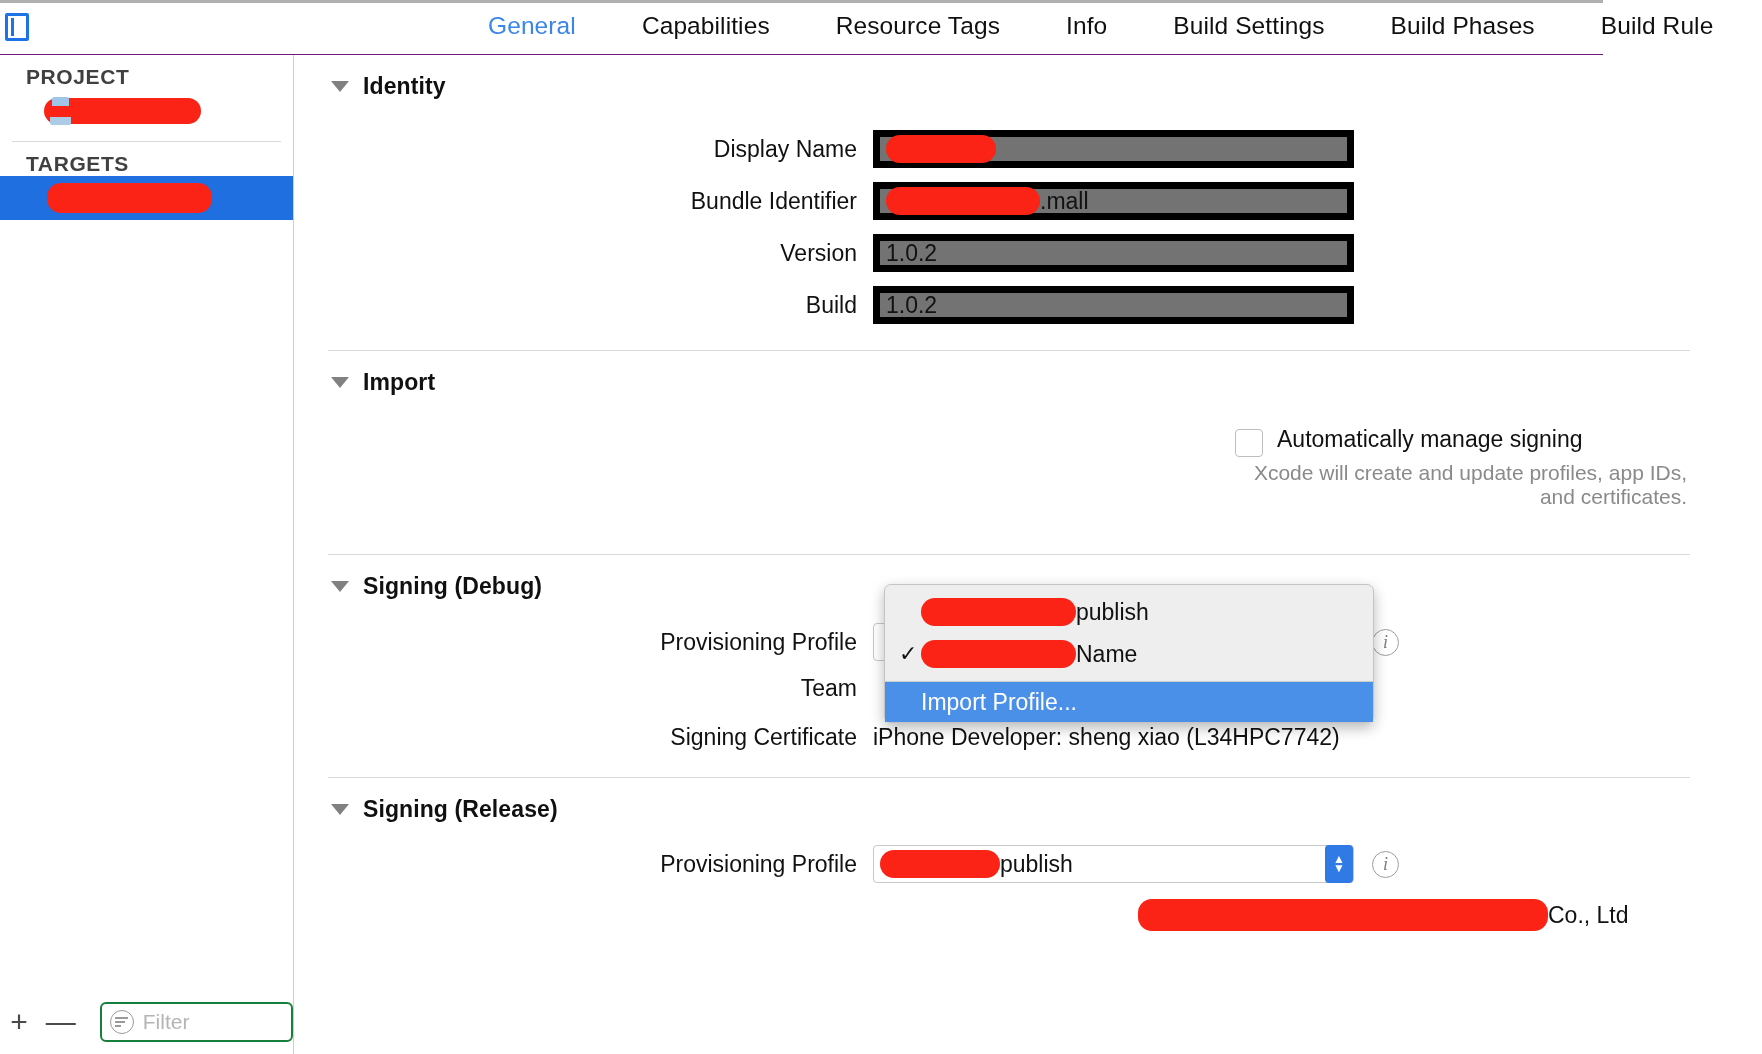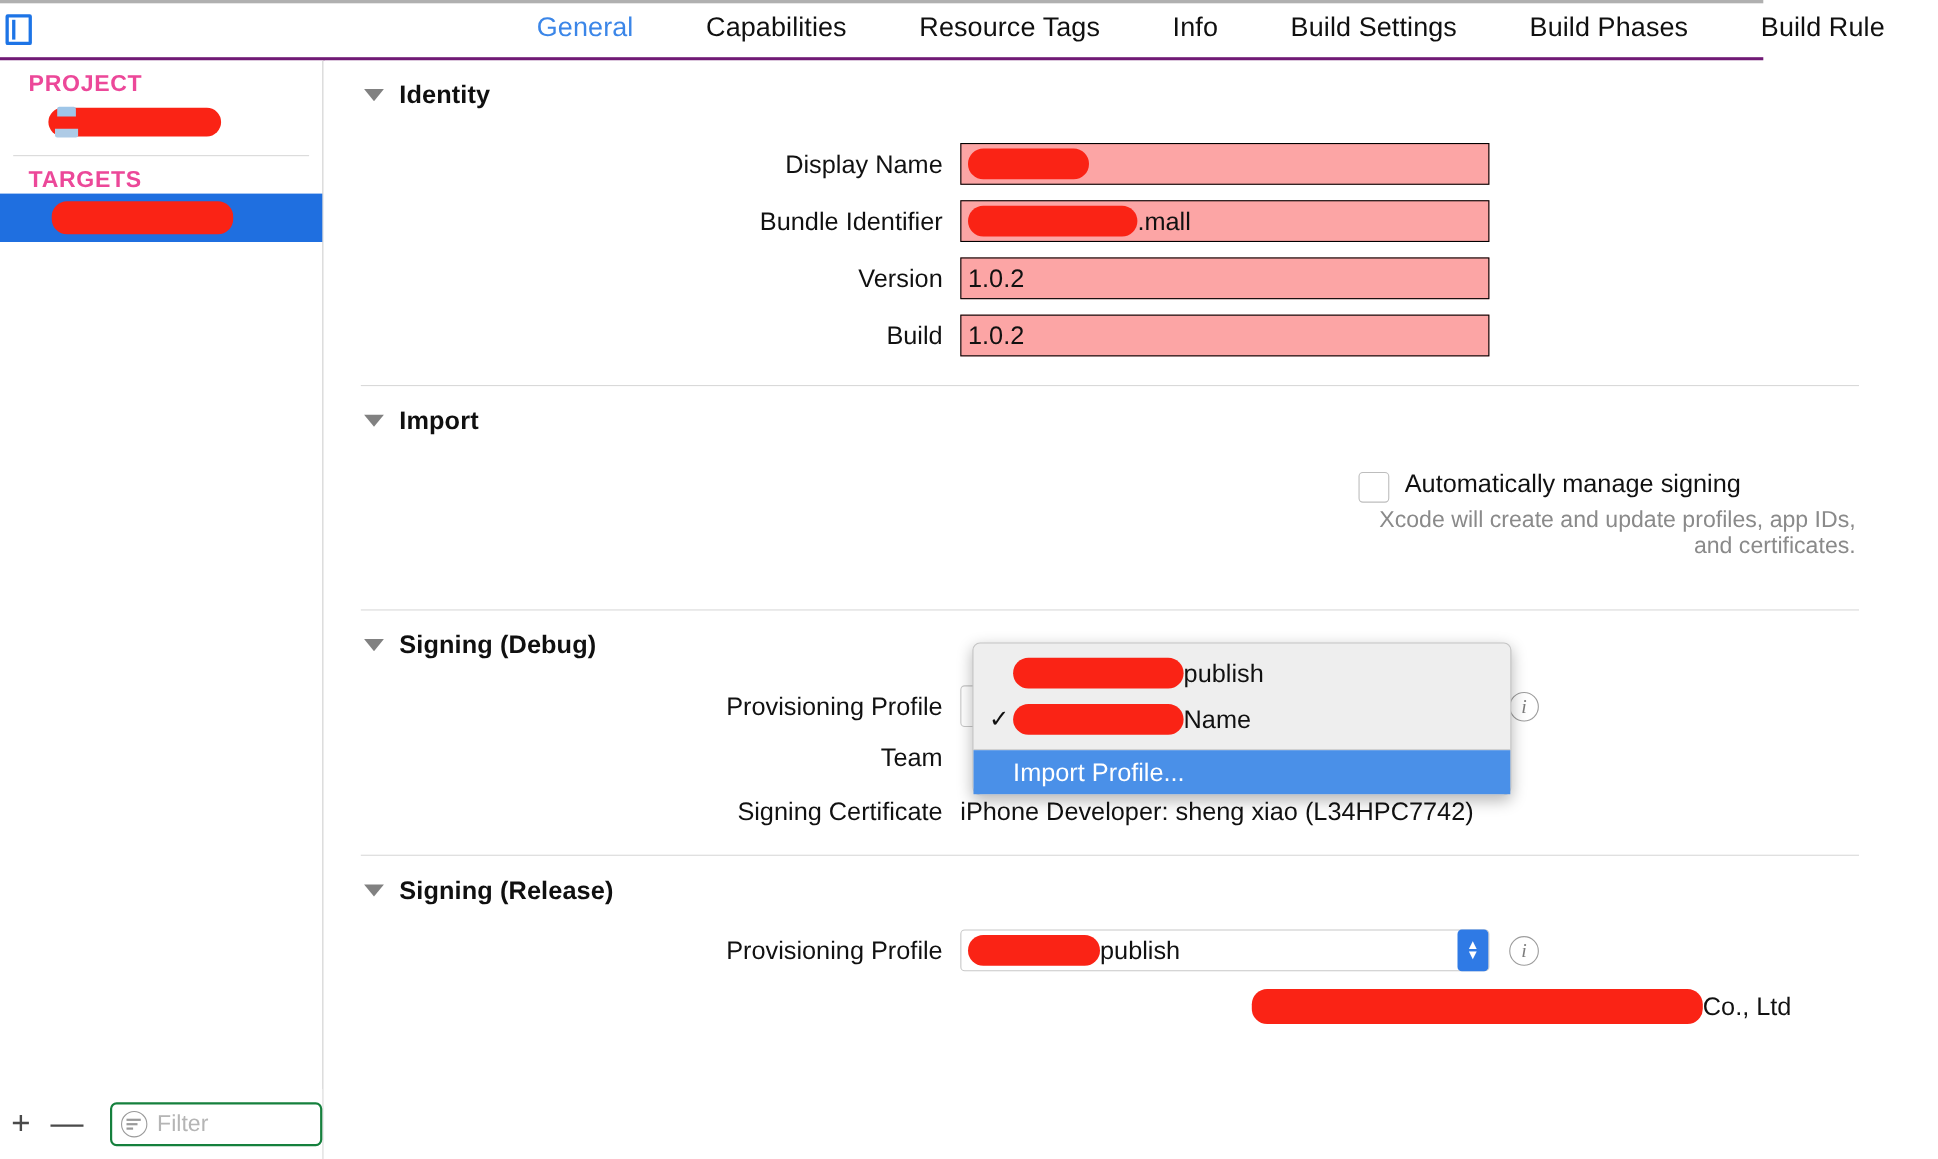--- a/index.html
+++ b/index.html
@@ -16,21 +16,21 @@
     position: relative;
   }
 
   
   .tabbar {
     position: absolute;
     left: 0; top: 0;
     width: 1603px;
     height: 55px;
     background: #ffffff;
-    border-bottom: 3px solid #701a75;
+    border-bottom: 1px solid #701a75;
     box-sizing: border-box;
   }
   .tabbar-topline {
     position: absolute;
     left: 0; top: 0;
     width: 100%;
     height: 3px;
     background: #b0b0b0;
   }
   .proj-icon {
@@ -78,21 +78,21 @@
     top: 55px;
     width: 294px;
     height: 999px;
     background: #ffffff;
     border-right: 1px solid #cfcfcf;
     box-sizing: border-box;
   }
   .sb-header {
     font-size: 21px;
     font-weight: bold;
-    color: #ec4899;
+    color: #404040;
     letter-spacing: 0.6px;
     padding: 10px 0 0 26px;
   }
   .sb-row {
     height: 44px;
     display: flex;
     align-items: center;
     padding-left: 44px;
     position: relative;
   }
@@ -233,22 +233,22 @@
     text-align: right;
     padding-right: 16px;
     font-size: 23px;
     color: #111;
     box-sizing: border-box;
     white-space: nowrap;
   }
   .finput {
     width: 480px;
     height: 38px;
-    border: 1px solid #000000;
-    background: #fca5a5;
+    border: 7px solid #000000;
+    background: #737373;
     display: flex;
     align-items: center;
     padding-left: 6px;
     box-sizing: border-box;
     font-size: 23px;
     color: #111;
   }
   .finput.wide { width: 481px; }
   .finput .redact { height: 28px; }
 

